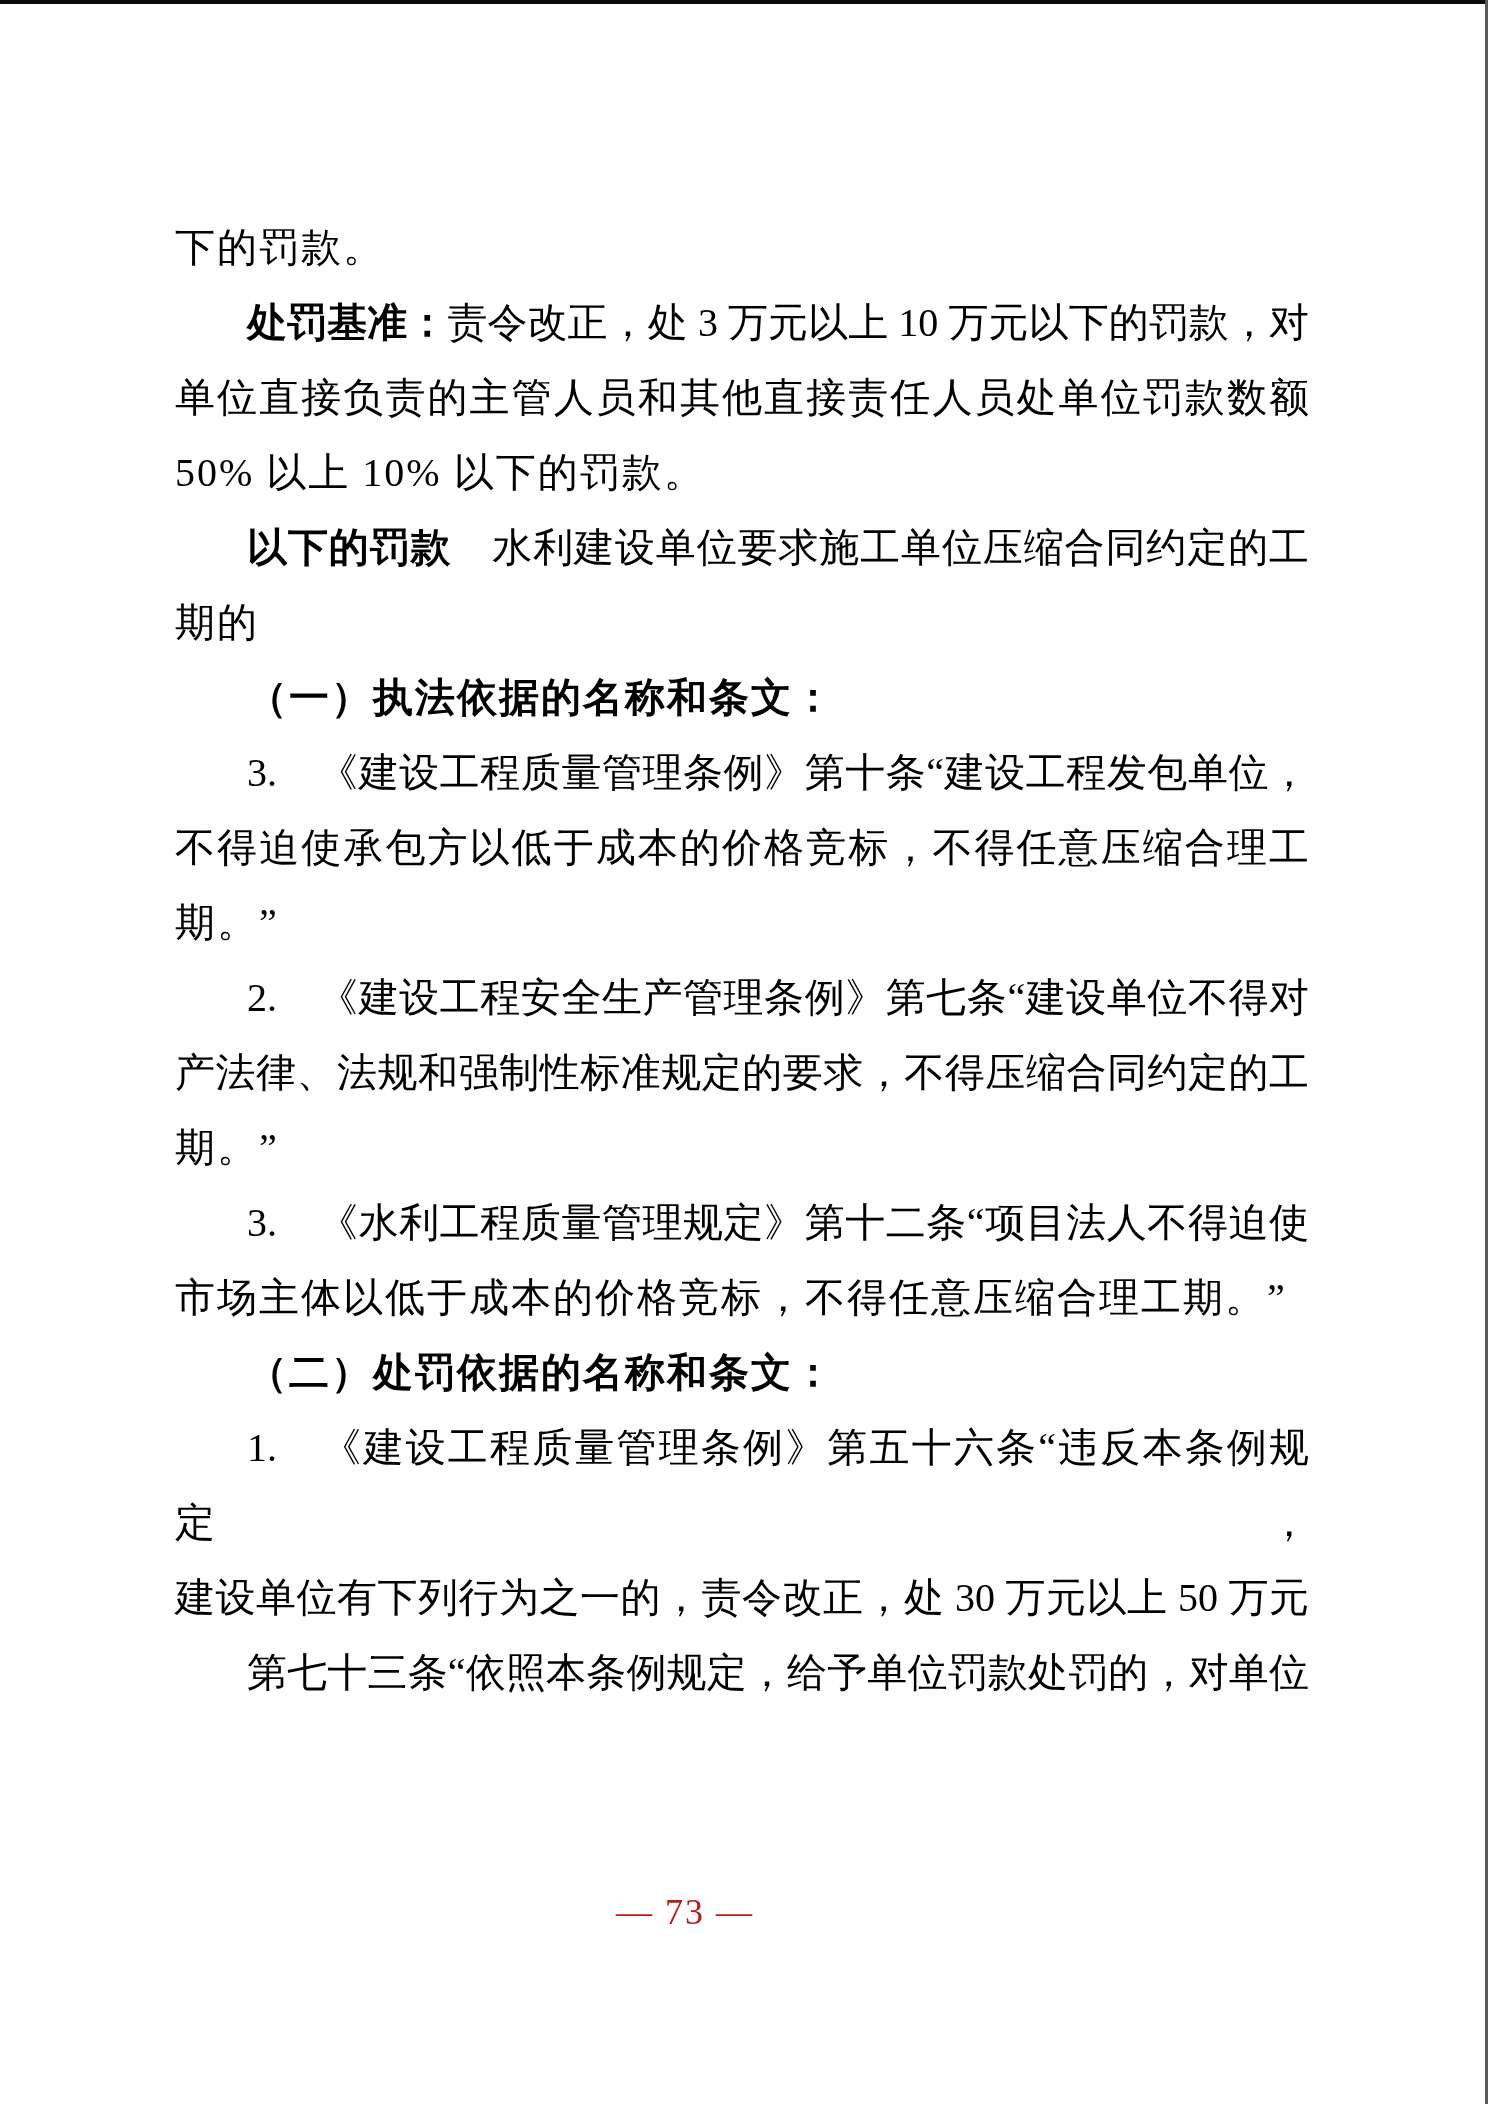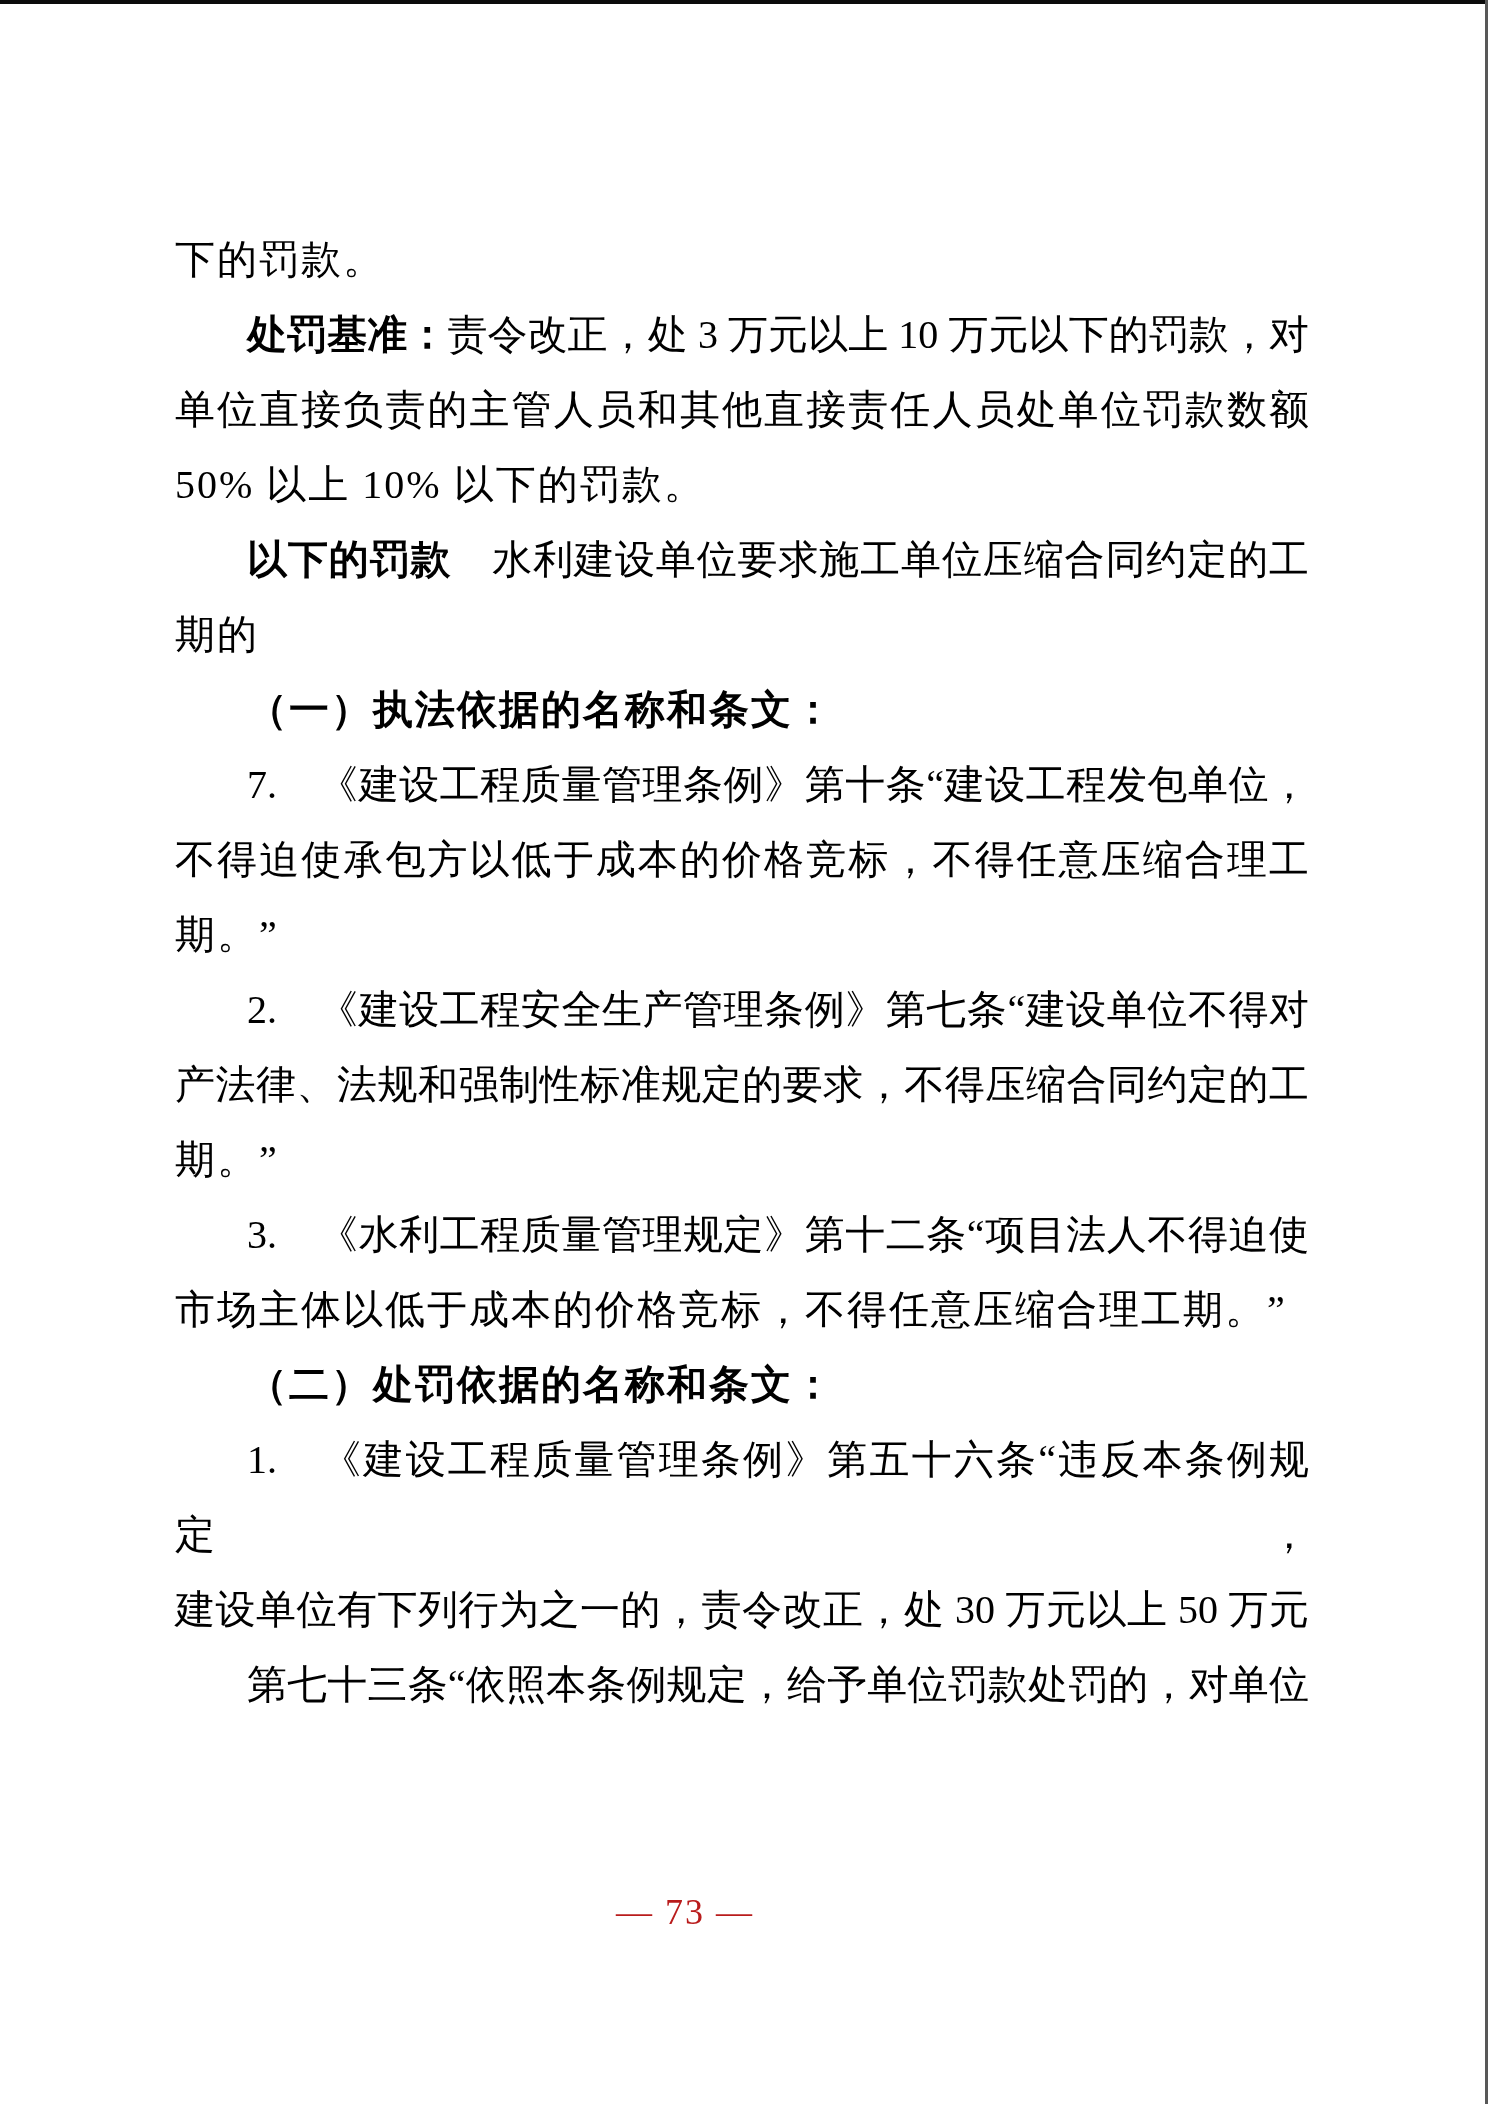--- a/index.html
+++ b/index.html
@@ -24,21 +24,21 @@
   }
   .right-edge {
     position: absolute;
     top: 0; right: 0;
     width: 3px; height: 100%;
     background: #585858;
   }
   .body-text {
     position: absolute;
     left: 175px;
-    top: 222px;
+    top: 210px;
     width: 1134px;
   }
   .text-line {
     font-size: 40px;
     line-height: 75px;
     text-align: left;
     color: #000000;
   }
   .text-line.fill {
     text-align: justify;
@@ -74,21 +74,21 @@
   <div class="right-edge"></div>
 
   <div class="body-text">
       <div class="text-line no-fill"><span class="run">下的罚款。</span></div>
       <div class="text-line indent fill"><span class="run bold">处罚基准：</span><span class="run">责令改正，处 3 万元以上 10 万元以下的罚款，对</span></div>
       <div class="text-line fill"><span class="run">单位直接负责的主管人员和其他直接责任人员处单位罚款数额</span></div>
       <div class="text-line no-fill"><span class="run">50% 以上 10% 以下的罚款。</span></div>
       <div class="text-line indent fill"><span class="run bold">以下的罚款</span><span class="run">　水利建设单位要求施工单位压缩合同约定的工</span></div>
       <div class="text-line no-fill"><span class="run">期的</span></div>
       <div class="text-line indent no-fill"><span class="run bold">（一）执法依据的名称和条文：</span></div>
-      <div class="text-line indent fill"><span class="run">7.　《建设工程质量管理条例》第十条“建设工程发包单位，</span></div>
+      <div class="text-line indent fill"><span class="run">3.　《建设工程质量管理条例》第十条“建设工程发包单位，</span></div>
       <div class="text-line fill"><span class="run">不得迫使承包方以低于成本的价格竞标，不得任意压缩合理工</span></div>
       <div class="text-line no-fill"><span class="run">期。”</span></div>
       <div class="text-line indent fill"><span class="run">2.　《建设工程安全生产管理条例》第七条“建设单位不得对</span></div>
       <div class="text-line fill"><span class="run">产法律、法规和强制性标准规定的要求，不得压缩合同约定的工</span></div>
       <div class="text-line no-fill"><span class="run">期。”</span></div>
       <div class="text-line indent fill"><span class="run">3.　《水利工程质量管理规定》第十二条“项目法人不得迫使</span></div>
       <div class="text-line no-fill"><span class="run">市场主体以低于成本的价格竞标，不得任意压缩合理工期。”</span></div>
       <div class="text-line indent no-fill"><span class="run bold">（二）处罚依据的名称和条文：</span></div>
       <div class="text-line indent fill"><span class="run">1.　《建设工程质量管理条例》第五十六条“违反本条例规定，</span></div>
       <div class="text-line fill"><span class="run">建设单位有下列行为之一的，责令改正，处 30 万元以上 50 万元</span></div>

